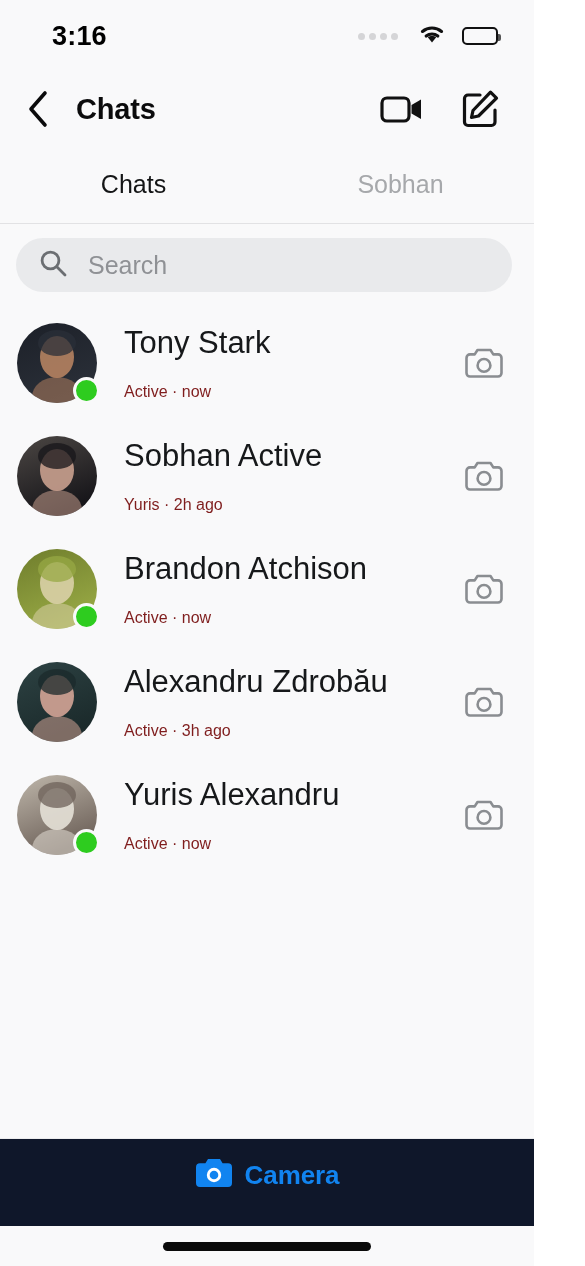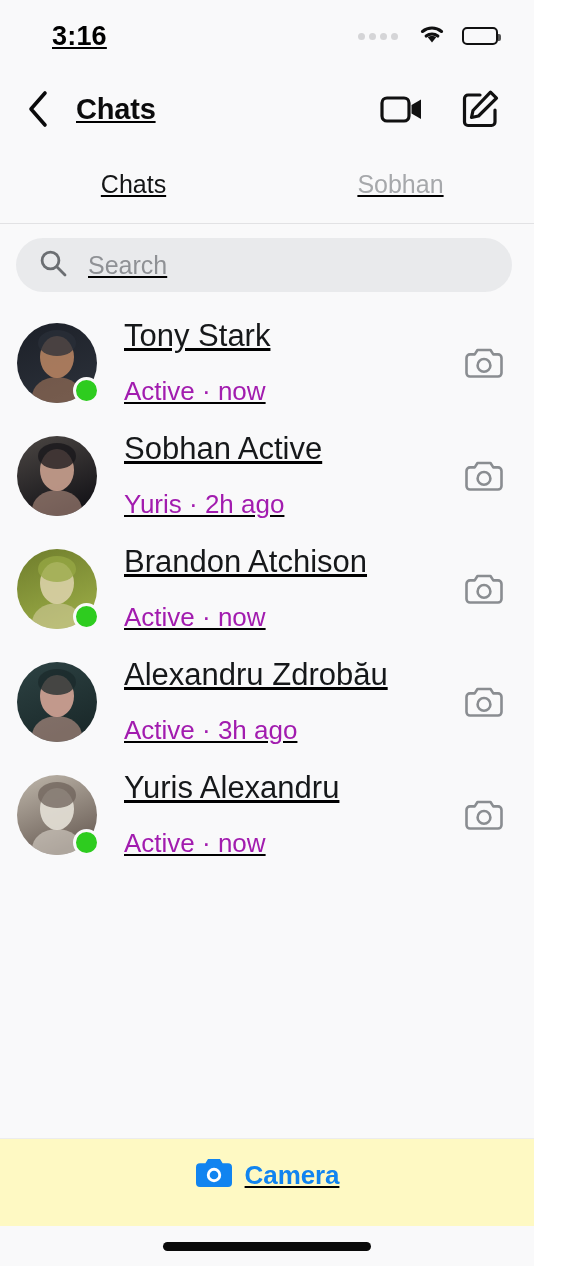--- a/index.html
+++ b/index.html
@@ -13,21 +13,20 @@
   }
 
   #phone {
     position: relative;
     width: 534px;
     height: 1266px;
     background: #f9f9fa;
     overflow: hidden;
     display: flex;
     flex-direction: column;
-    text-decoration: underline;
   }
 
   
   .status-bar {
     height: 72px;
     flex: 0 0 72px;
     display: flex;
     align-items: center;
     justify-content: space-between;
     padding: 0 36px 0 52px;
@@ -200,41 +199,41 @@
     margin-left: 26px;
     min-width: 0;
   }
   .chat-name {
     font-size: 31px;
     color: #16181a;
     line-height: 1.26;
     white-space: nowrap;
   }
   .chat-status {
-    font-size: 26px;
-    color: #a21caf;
+    font-size: 16px;
+    color: #7f1d1d;
     line-height: 1.3;
     margin-top: 20px;
     white-space: nowrap;
   }
   .row-camera {
     width: 52px;
     height: 52px;
     flex: 0 0 52px;
     display: flex;
     align-items: center;
     justify-content: center;
     cursor: pointer;
   }
 
   
   .bottom-bar {
     flex: 0 0 88px;
     border-top: 1px solid #ececed;
-    background: #fef9c3;
+    background: #0f172a;
     display: flex;
     align-items: flex-start;
     justify-content: center;
     padding-top: 18px;
   }
   .camera-btn {
     display: flex;
     align-items: center;
     gap: 12px;
     cursor: pointer;

